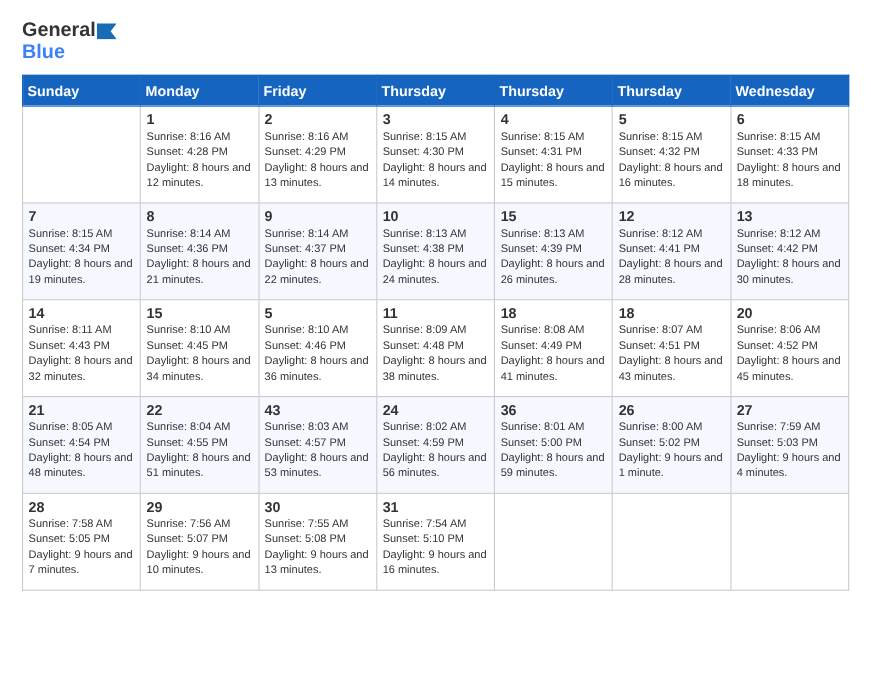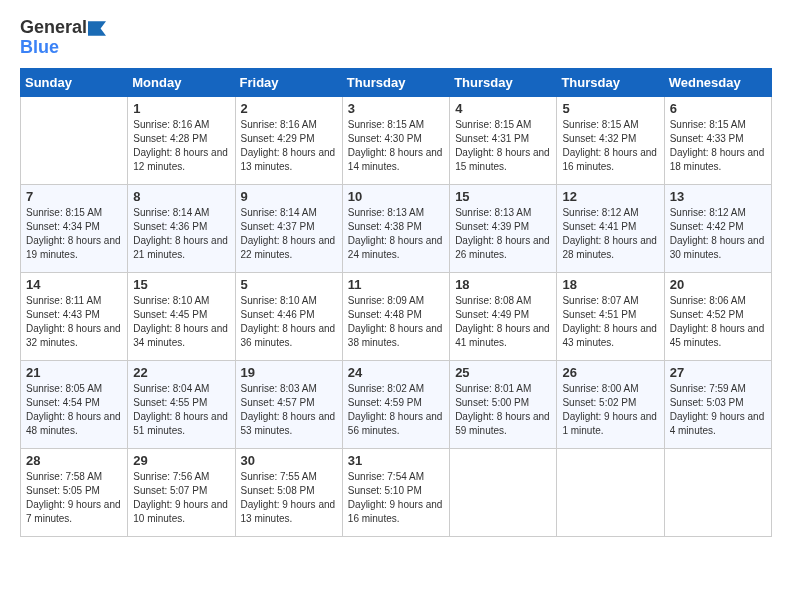--- a/index.html
+++ b/index.html
@@ -142,23 +142,23 @@
           <td><span class="day-number">15</span><span class="cell-text">Sunrise: 8:10 AM<br>Sunset: 4:45 PM<br>Daylight: 8 hours and 34 minutes.</span></td>
           <td><span class="day-number">5</span><span class="cell-text">Sunrise: 8:10 AM<br>Sunset: 4:46 PM<br>Daylight: 8 hours and 36 minutes.</span></td>
           <td><span class="day-number">11</span><span class="cell-text">Sunrise: 8:09 AM<br>Sunset: 4:48 PM<br>Daylight: 8 hours and 38 minutes.</span></td>
           <td><span class="day-number">18</span><span class="cell-text">Sunrise: 8:08 AM<br>Sunset: 4:49 PM<br>Daylight: 8 hours and 41 minutes.</span></td>
           <td><span class="day-number">18</span><span class="cell-text">Sunrise: 8:07 AM<br>Sunset: 4:51 PM<br>Daylight: 8 hours and 43 minutes.</span></td>
           <td><span class="day-number">20</span><span class="cell-text">Sunrise: 8:06 AM<br>Sunset: 4:52 PM<br>Daylight: 8 hours and 45 minutes.</span></td>
         </tr>
         <tr>
           <td><span class="day-number">21</span><span class="cell-text">Sunrise: 8:05 AM<br>Sunset: 4:54 PM<br>Daylight: 8 hours and 48 minutes.</span></td>
           <td><span class="day-number">22</span><span class="cell-text">Sunrise: 8:04 AM<br>Sunset: 4:55 PM<br>Daylight: 8 hours and 51 minutes.</span></td>
-          <td><span class="day-number">19</span><span class="cell-text">Sunrise: 8:03 AM<br>Sunset: 4:57 PM<br>Daylight: 8 hours and 53 minutes.</span></td>
+          <td><span class="day-number">43</span><span class="cell-text">Sunrise: 8:03 AM<br>Sunset: 4:57 PM<br>Daylight: 8 hours and 53 minutes.</span></td>
           <td><span class="day-number">24</span><span class="cell-text">Sunrise: 8:02 AM<br>Sunset: 4:59 PM<br>Daylight: 8 hours and 56 minutes.</span></td>
-          <td><span class="day-number">25</span><span class="cell-text">Sunrise: 8:01 AM<br>Sunset: 5:00 PM<br>Daylight: 8 hours and 59 minutes.</span></td>
+          <td><span class="day-number">36</span><span class="cell-text">Sunrise: 8:01 AM<br>Sunset: 5:00 PM<br>Daylight: 8 hours and 59 minutes.</span></td>
           <td><span class="day-number">26</span><span class="cell-text">Sunrise: 8:00 AM<br>Sunset: 5:02 PM<br>Daylight: 9 hours and 1 minute.</span></td>
           <td><span class="day-number">27</span><span class="cell-text">Sunrise: 7:59 AM<br>Sunset: 5:03 PM<br>Daylight: 9 hours and 4 minutes.</span></td>
         </tr>
         <tr>
           <td><span class="day-number">28</span><span class="cell-text">Sunrise: 7:58 AM<br>Sunset: 5:05 PM<br>Daylight: 9 hours and 7 minutes.</span></td>
           <td><span class="day-number">29</span><span class="cell-text">Sunrise: 7:56 AM<br>Sunset: 5:07 PM<br>Daylight: 9 hours and 10 minutes.</span></td>
           <td><span class="day-number">30</span><span class="cell-text">Sunrise: 7:55 AM<br>Sunset: 5:08 PM<br>Daylight: 9 hours and 13 minutes.</span></td>
           <td><span class="day-number">31</span><span class="cell-text">Sunrise: 7:54 AM<br>Sunset: 5:10 PM<br>Daylight: 9 hours and 16 minutes.</span></td>
           <td class="empty-cell"></td>
           <td class="empty-cell"></td>

